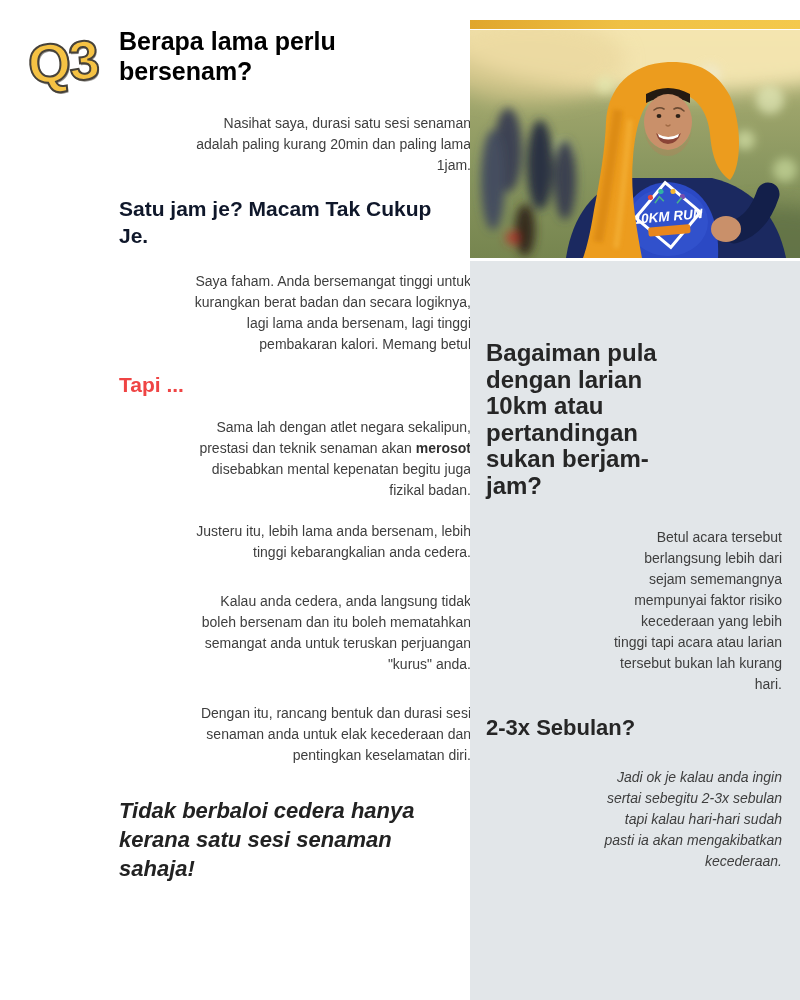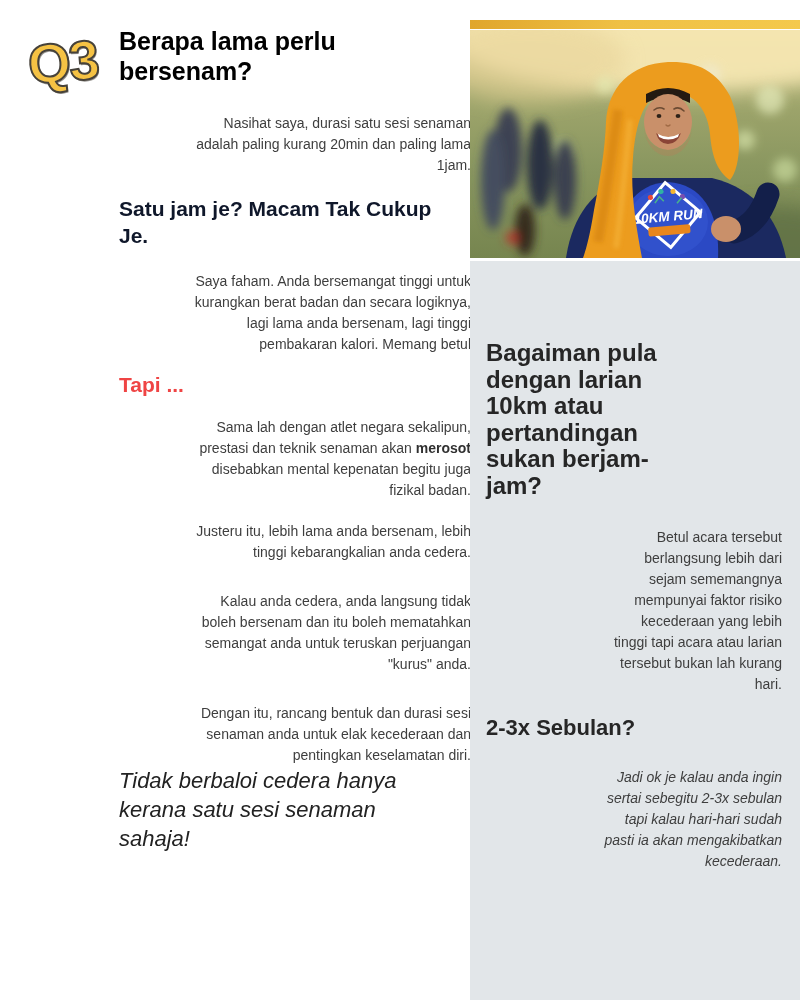--- a/index.html
+++ b/index.html
@@ -30,22 +30,22 @@
     color:#0f172a; font-weight:bold;
   }
   .para-motivation { margin-top:22px; }
   .tapi { margin-top:17px; font-size:21px; line-height:26px; font-weight:bold; color:#ef4444; }
   .para-athlete { margin-top:19px; }
   .para-athlete b { font-weight:bold; color:#303030; }
   .para-risk { margin-top:20px; }
   .para-consequence { margin-top:28px; }
   .para-advice { margin-top:28px; }
   .closing {
-    font-size:22px; line-height:29px;
-    font-weight:normal; font-style:italic; color:#222222;
+    margin-top:30px; font-size:22px; line-height:29px;
+    font-weight:bold; font-style:italic; color:#222222;
   }
   .accent-bar {
     position:absolute; left:470px; top:20px; width:330px; height:9px;
     background:linear-gradient(90deg,#e0a62c 0%,#efc044 45%,#f4c94c 100%);
   }
   .photo {
     position:absolute; left:470px; top:30px; width:330px; height:228px;
     overflow:hidden;
   }
   .panel {

